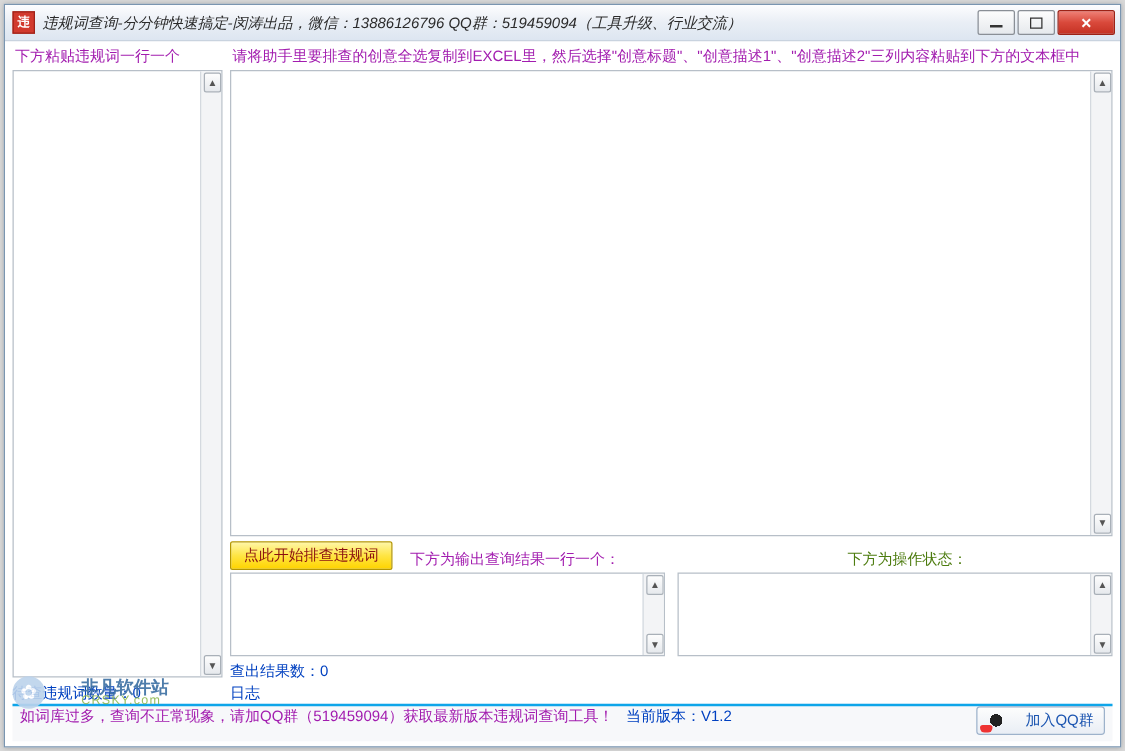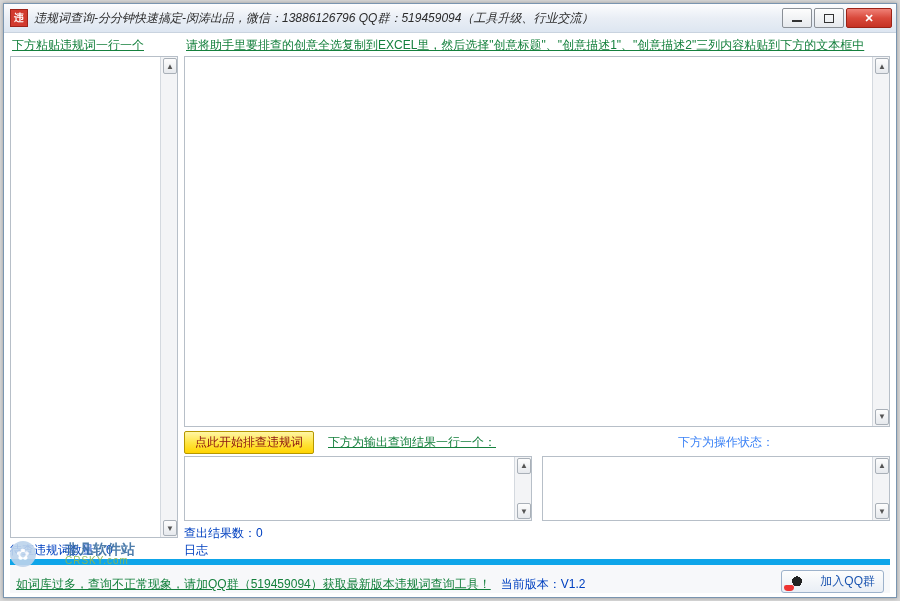--- a/index.html
+++ b/index.html
@@ -69,23 +69,23 @@
   .work {
     flex: 1 1 auto;
     display: flex;
     gap: 6px;
     min-height: 0;
   }
   .left-col {
     width: 168px;
     display: flex; flex-direction: column;
   }
-  .label-red { color: #15803d; text-decoration: underline; }
+  .label-red { color: #a21caf; }
   .label-blue { color: #0040c0; }
-  .label-black { color: #3b82f6; }
+  .label-black { color: #4d7c0f; }
   .col-label { margin: 0 0 2px 2px; white-space: nowrap; }
   .text-box {
     flex: 1 1 auto;
     background: #fff;
     border: 1px solid #b7bfc8;
     position: relative;
     overflow: hidden;
   }
   .text-box .sb {
     position: absolute; right:0; top:0; bottom:0; width:16px;
@@ -104,21 +104,21 @@
 
   .right-col {
     flex: 1 1 auto;
     display: flex; flex-direction: column;
     min-width: 0;
   }
   .right-top-label { margin: 0 0 2px 2px; white-space: nowrap; }
   .big-box { height: 305px; }
 
   .btn-row {
-    display: flex; align-items: center; gap: 14px;
+    display: flex; align-items: flex-end; gap: 14px;
     margin: 4px 0 2px 0;
   }
   .yellow-btn {
     background: linear-gradient(#fff6a6,#ffe544 50%,#ffd400);
     border: 1px solid #b59700;
     color: #8a1010;
     padding: 2px 10px;
     border-radius: 2px;
     font-size: 12px;
     cursor: default;
@@ -130,23 +130,23 @@
     display: flex; gap: 10px;
     min-height: 0;
   }
   .bottom-boxes .text-box { flex: 1 1 50%; }
   .right-foot { display:flex; margin-top:4px;flex-direction:column; }
   .right-foot .f1 { width: 360px; }
 
   
   .footer {
     height: 28px;
-    border-top: 6px solid #0ea5e9;
+    border-top: 2px solid #0ea5e9;
     background: #f7f8fa;
-    display: flex; align-items: flex-end;
+    display: flex; align-items: flex-start;
     padding: 0 6px;
     font-size: 12px;
     white-space: nowrap;
   }
   .footer .msg { flex: 1 1 auto; overflow: hidden; text-overflow: ellipsis;}
   .join-btn {
     display: flex; align-items: center; gap: 16px;
     background: linear-gradient(#fdfdfd,#e9eef5);
     border: 1px solid #9db2cb;
     border-radius: 3px;

